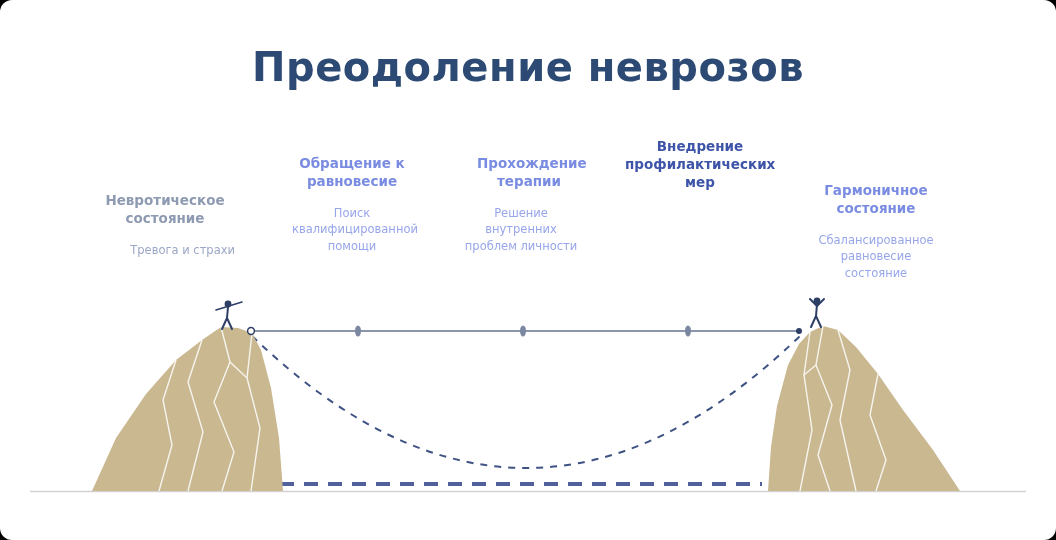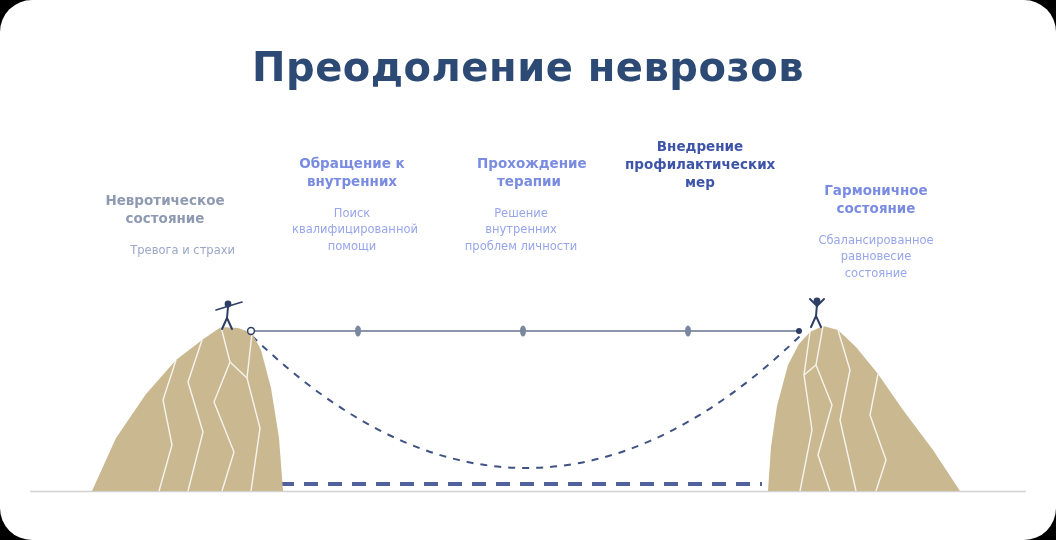--- a/index.html
+++ b/index.html
@@ -1,17 +1,17 @@
 <!DOCTYPE html>
 <html><head>
 <meta charset="utf-8">
 <style>
   html,body{margin:0;padding:0;background:#000;}
   .frame{position:relative;width:1056px;height:540px;font-family:"DejaVu Sans","Liberation Sans",sans-serif;}
-  .canvas{position:absolute;inset:0;background:#ffffff;border-radius:32px;overflow:hidden;}
+  .canvas{position:absolute;inset:0;background:#ffffff;border-radius:12px;overflow:hidden;}
   .page-title{position:absolute;top:44px;left:0;width:100%;text-align:center;
     font-size:40px;font-weight:800;letter-spacing:.5px;margin:0;}
   .stage{position:absolute;text-align:center;}
   .stage-title{font-size:13.5px;font-weight:700;line-height:1.32;}
   .stage-subtitle{font-size:11.5px;font-weight:400;line-height:1.45;margin-top:14px;}
   svg.scene{position:absolute;inset:0;}
 </style>
 </head>
 <body>
 
@@ -19,21 +19,21 @@
   <div class="canvas">
 
     <h1 class="page-title" style="color: rgb(44, 74, 116);">Преодоление неврозов</h1>
 
     <div class="stage" style="left:95px;top:192px;width:140px;">
       <div class="stage-title" style="color: rgb(142, 154, 178);">Невротическое состояние</div>
       <div class="stage-subtitle" style="color: rgb(155, 167, 198); text-align: right;">Тревога и страхи</div>
     </div>
 
     <div class="stage" style="left:292px;top:155px;width:120px;">
-      <div class="stage-title" style="color: rgb(122, 140, 226);">Обращение к внутренних</div>
+      <div class="stage-title" style="color: rgb(122, 140, 226);">Обращение к равновесие</div>
       <div class="stage-subtitle" style="color: rgb(151, 166, 234);">Поиск квалифицированной помощи</div>
     </div>
 
     <div class="stage" style="left:461px;top:155px;width:120px;">
       <div class="stage-title" style="color: rgb(122, 140, 226); margin-left: 16px;">Прохождение терапии</div>
       <div class="stage-subtitle" style="color: rgb(151, 166, 234);">Решение внутренних проблем личности</div>
     </div>
 
     <div class="stage" style="left:625px;top:138px;width:150px;">
       <div class="stage-title" style="color: rgb(61, 84, 169);">Внедрение профилактических мер</div>

